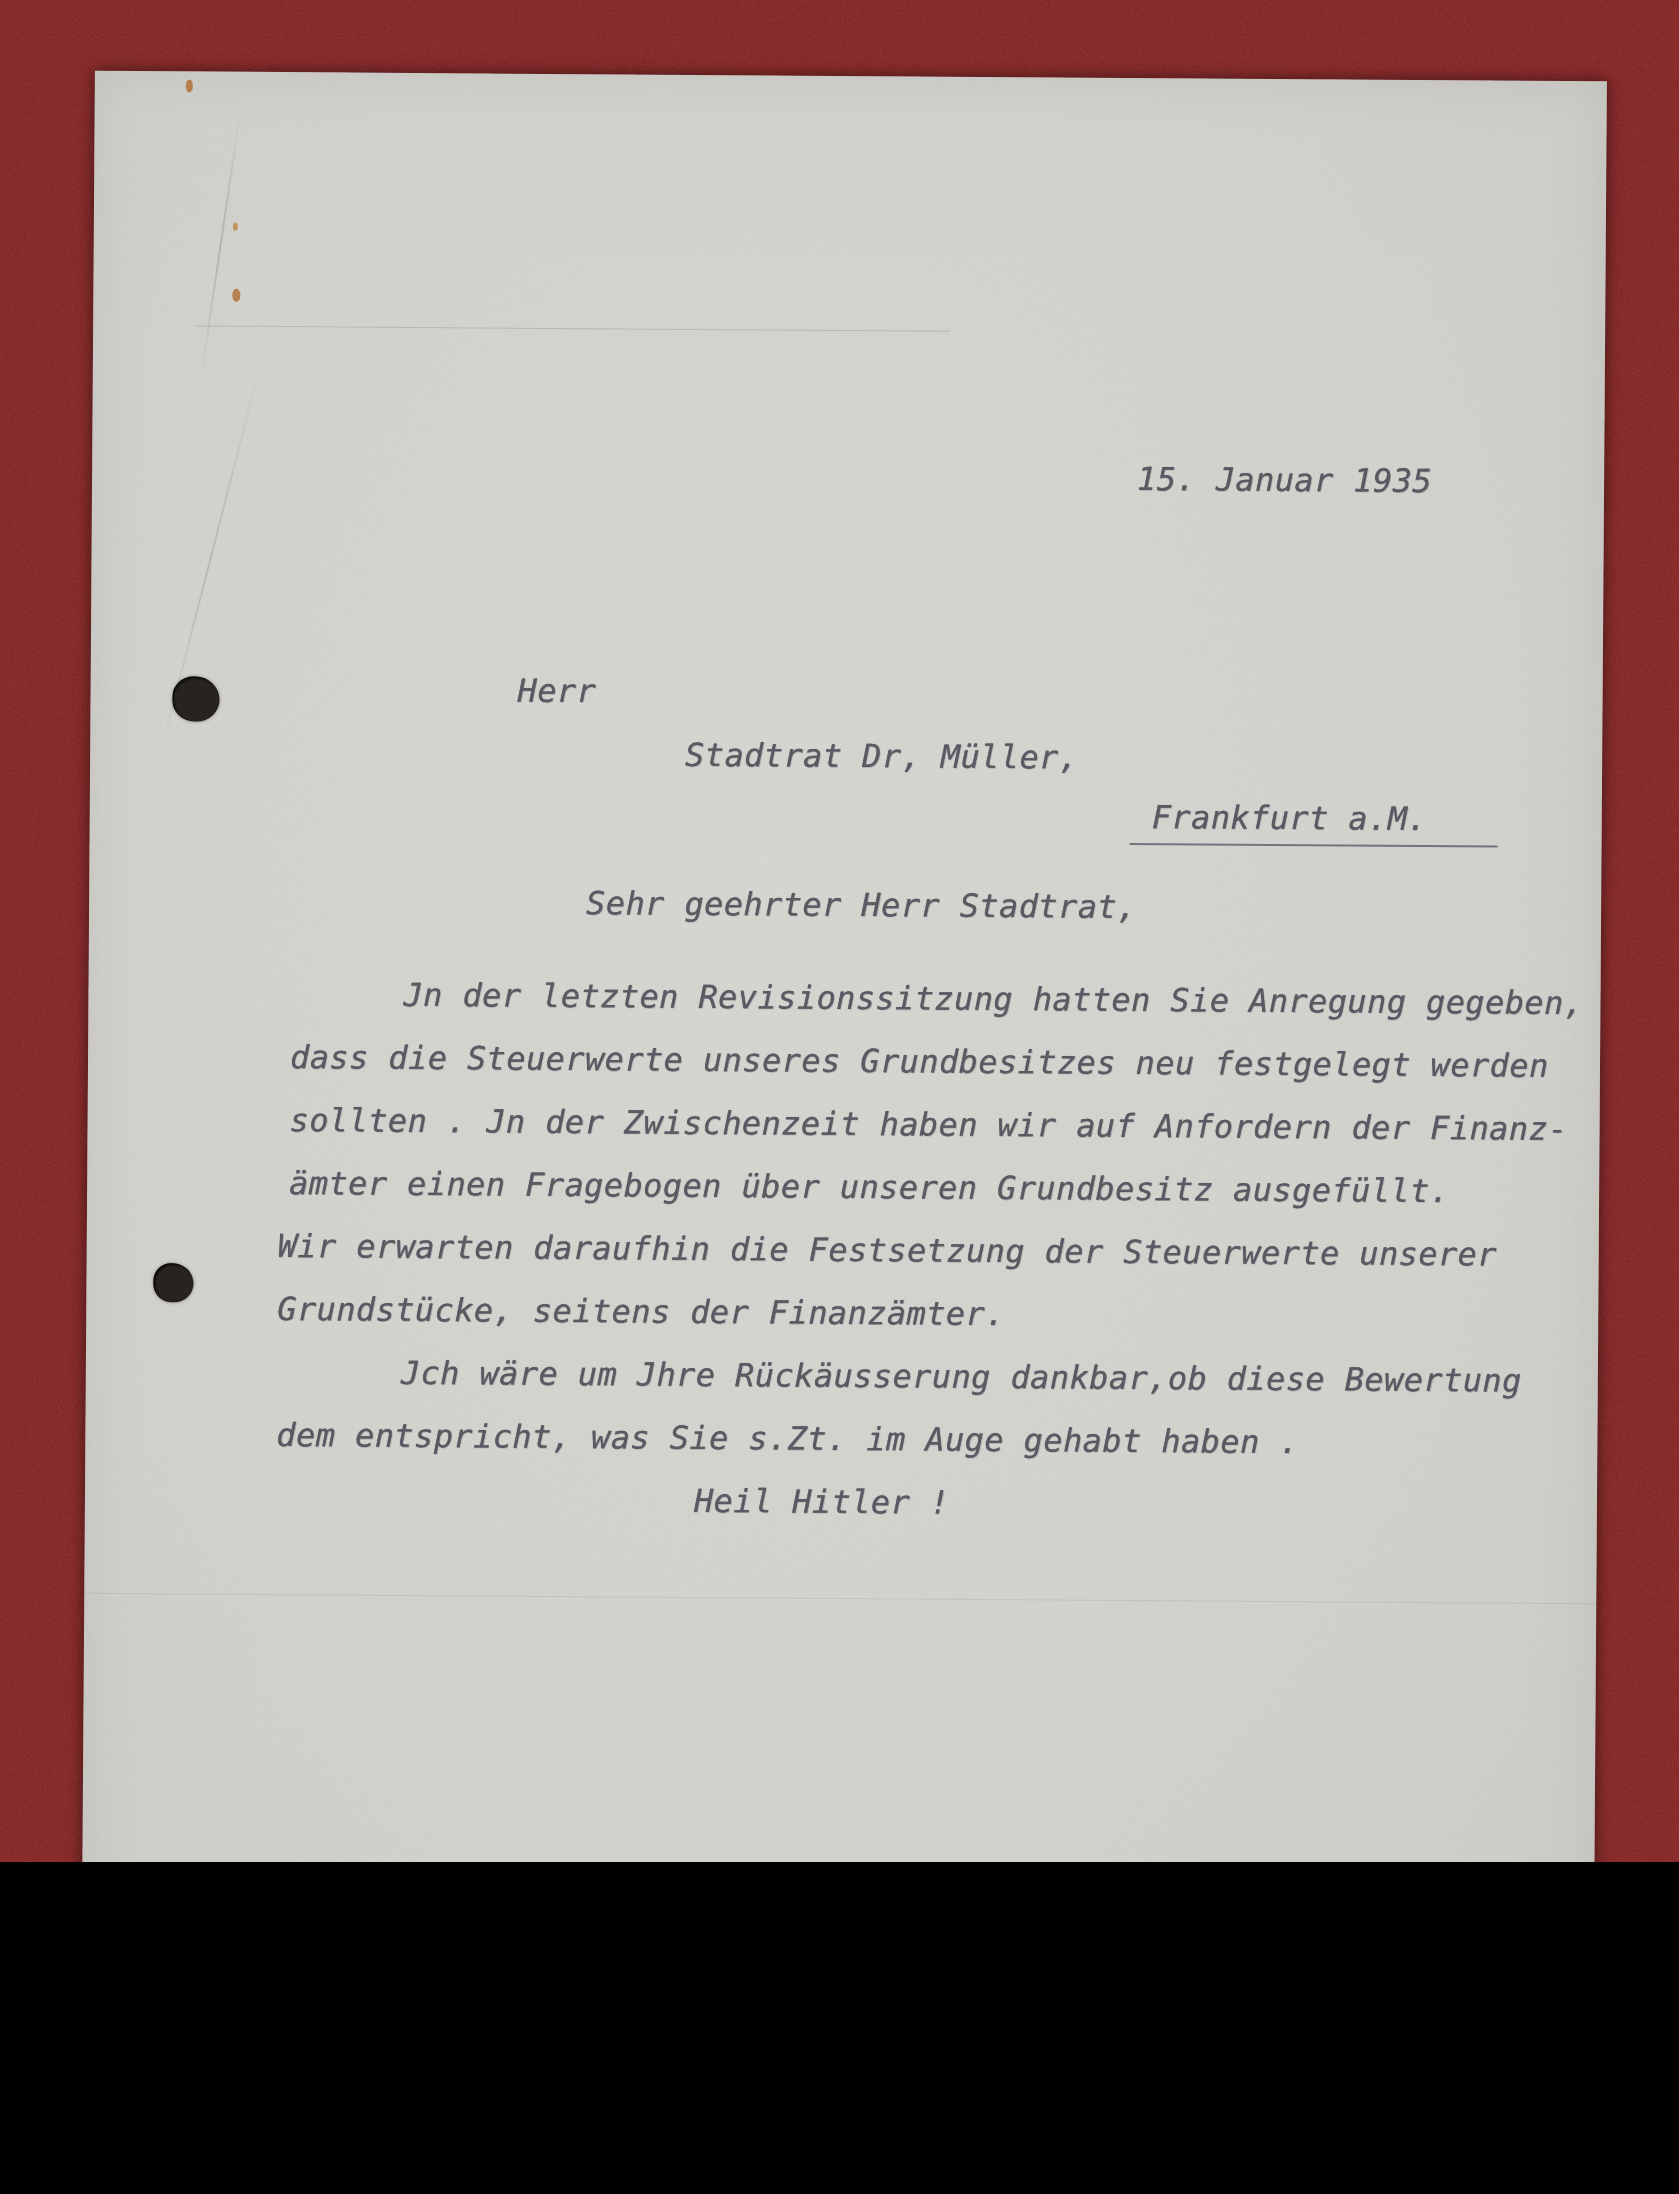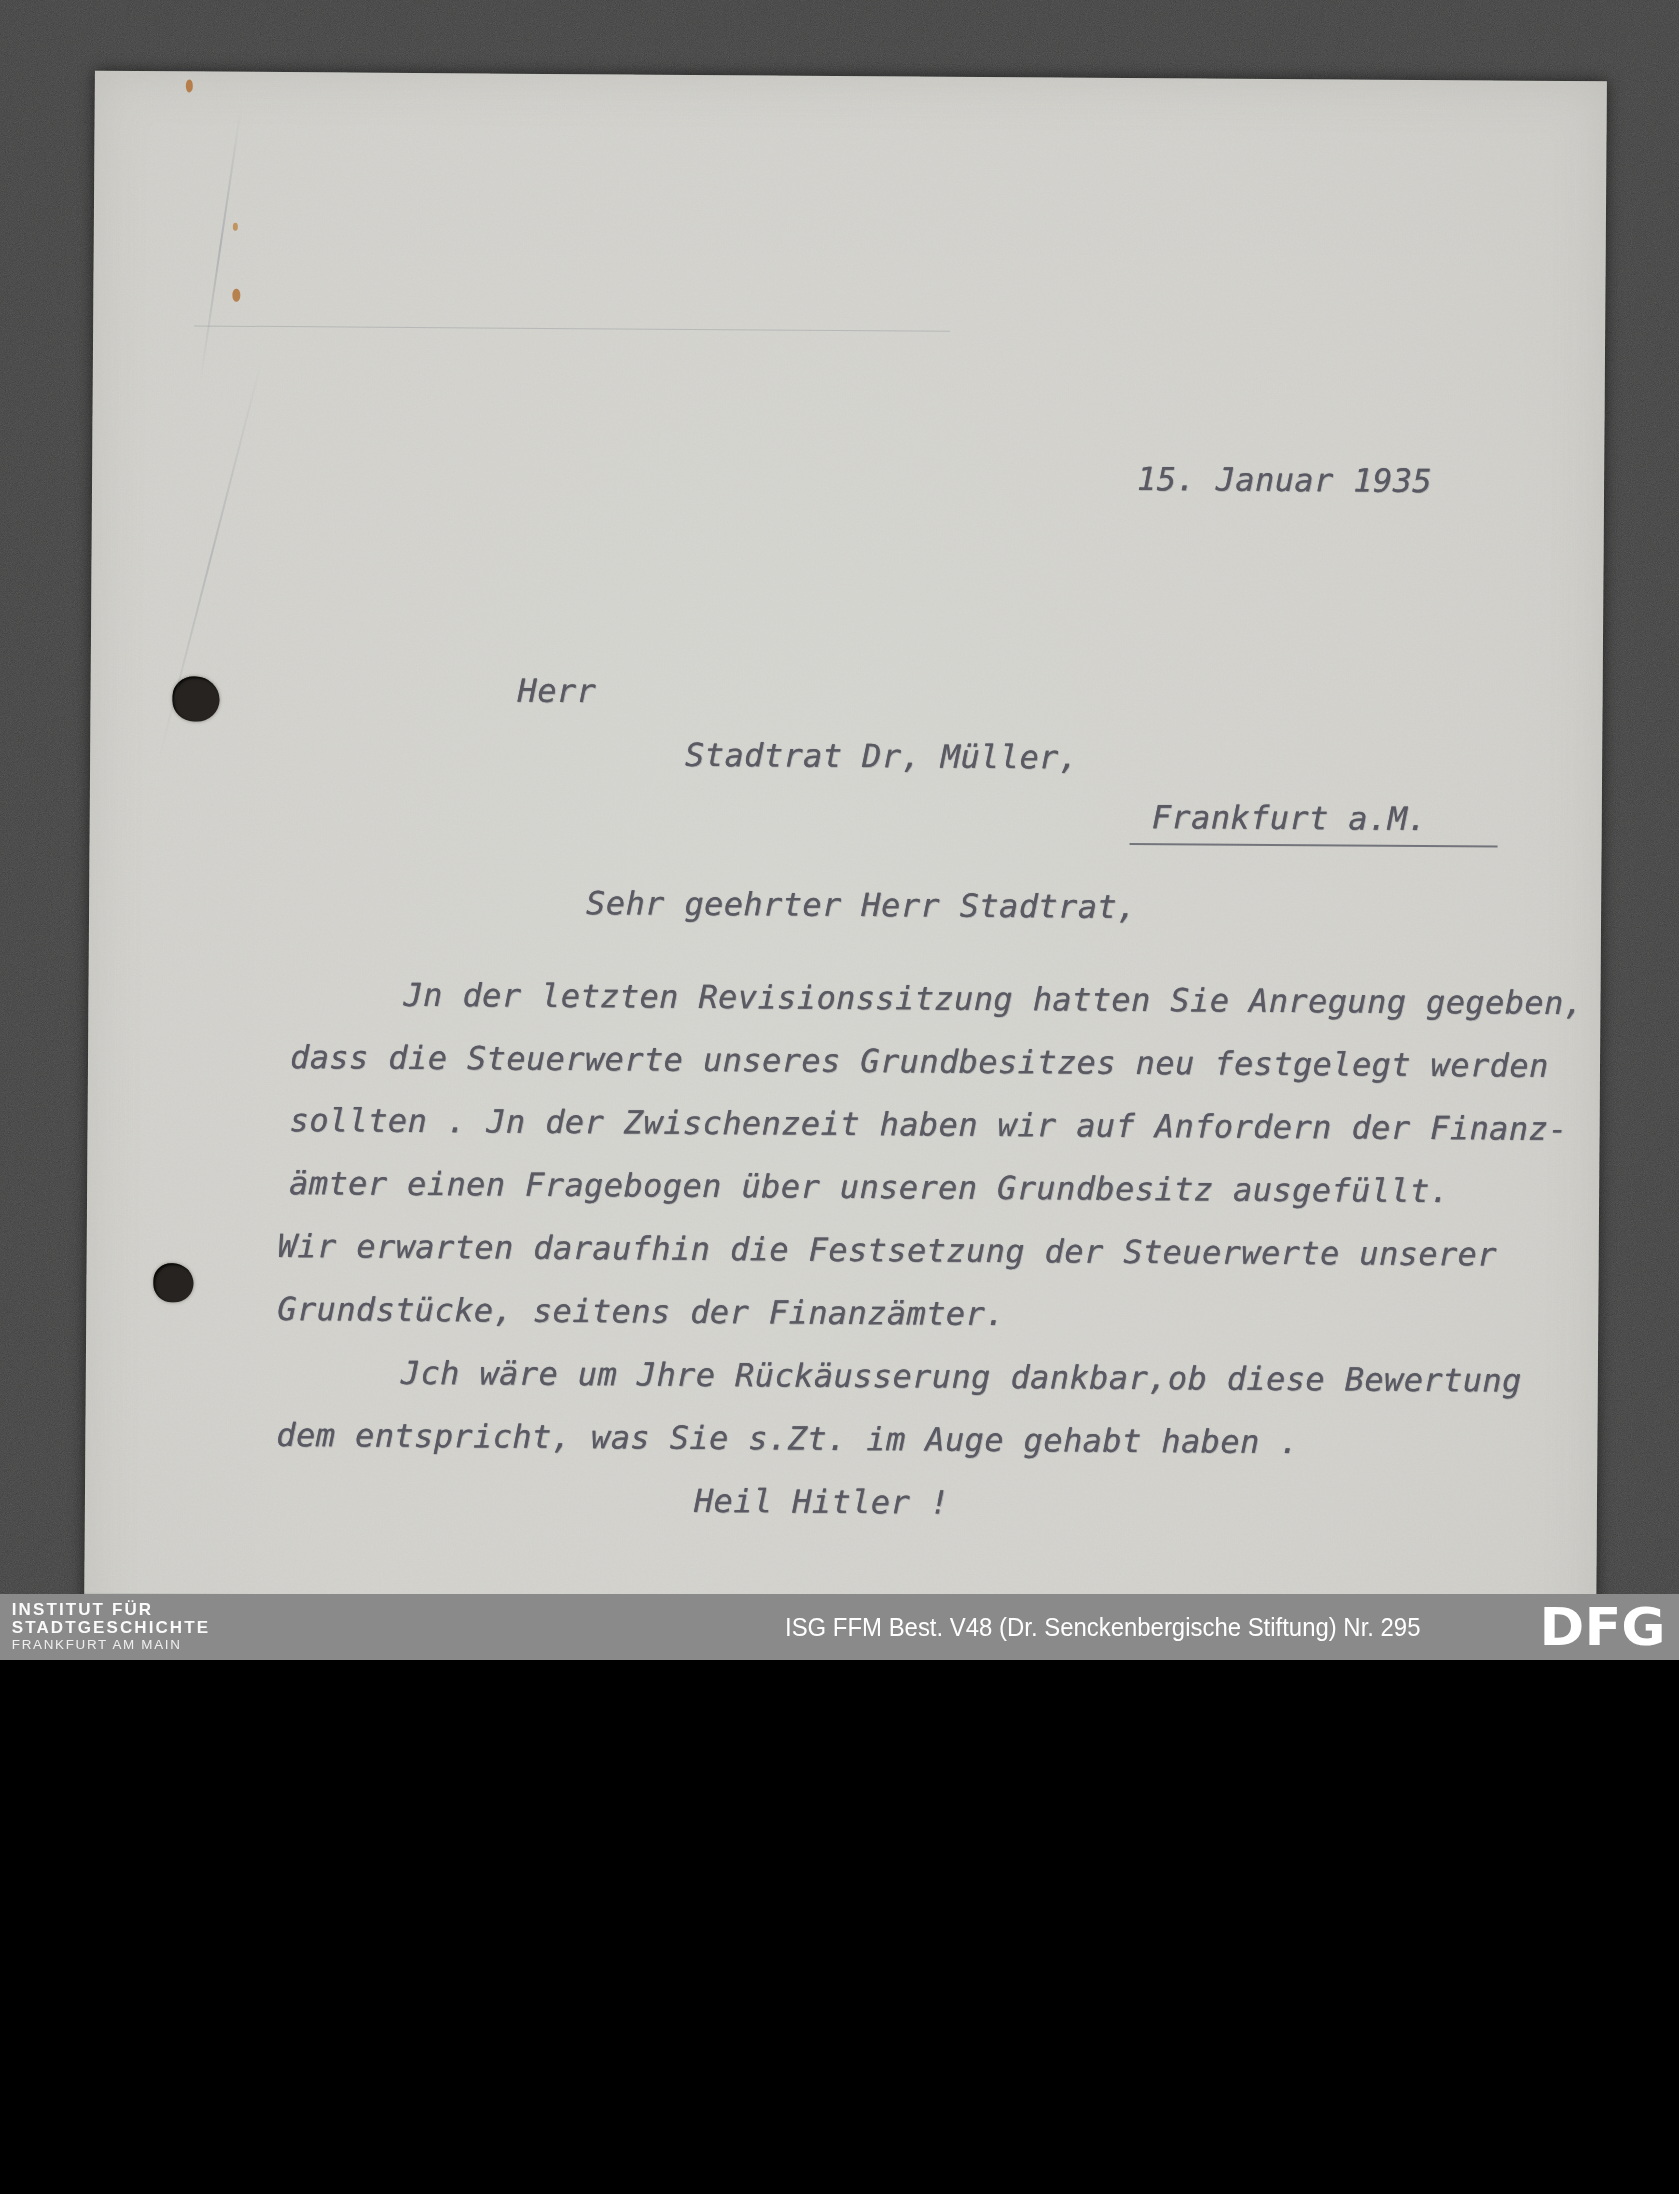--- a/index.html
+++ b/index.html
@@ -1,16 +1,16 @@
 <!DOCTYPE html>
 <html style="font-size:13.4px"><head>
 <meta charset="utf-8">
 <style>
   html,body{margin:0;padding:0;background:#000;}
-  #screen{position:relative;width:1679px;height:1660px;background:#404040;overflow:hidden;
+  #screen{position:relative;width:1679px;height:1862px;background:#7f1d1d;overflow:hidden;
           font-family:"Liberation Sans",sans-serif;}
   .noise{position:absolute;left:0;top:0;pointer-events:none;}
 
   
   #paper{position:absolute;left:88px;top:76px;width:1512px;height:1980px;
          background:radial-gradient(ellipse at 45% 40%, #dadad4 0%, #d7d6d0 55%, #d0cfc9 100%);
          transform:rotate(0.4deg);
          box-shadow:0 0 15px rgba(0,0,0,0.55), inset 0 0 50px rgba(150,150,145,0.25);}
 
   
@@ -101,24 +101,15 @@
           <path d="M58 27 C 50 45, 40 65, 33 84"></path>
           <path d="M12 58 C 28 53, 48 50, 64 48"></path>
         </g>
       </svg>
     </div>
   </div>
 
   <div class="torn" id="torn-main"></div>
   <div class="torn" id="torn-sliver"></div>
 
-  <div id="footer-bar">
-    <div id="isg-logo">
-      <div class="b">INSTITUT FÜR</div>
-      <div class="b">STADTGESCHICHTE</div>
-      <div class="r">FRANKFURT AM MAIN</div>
-    </div>
-    <div id="footer-caption">ISG FFM Best. V48 (Dr. Senckenbergische Stiftung) Nr. 295</div>
-    <div id="dfg-logo">DFG</div>
-  </div>
 
 </div>
 
 
 </body></html>

